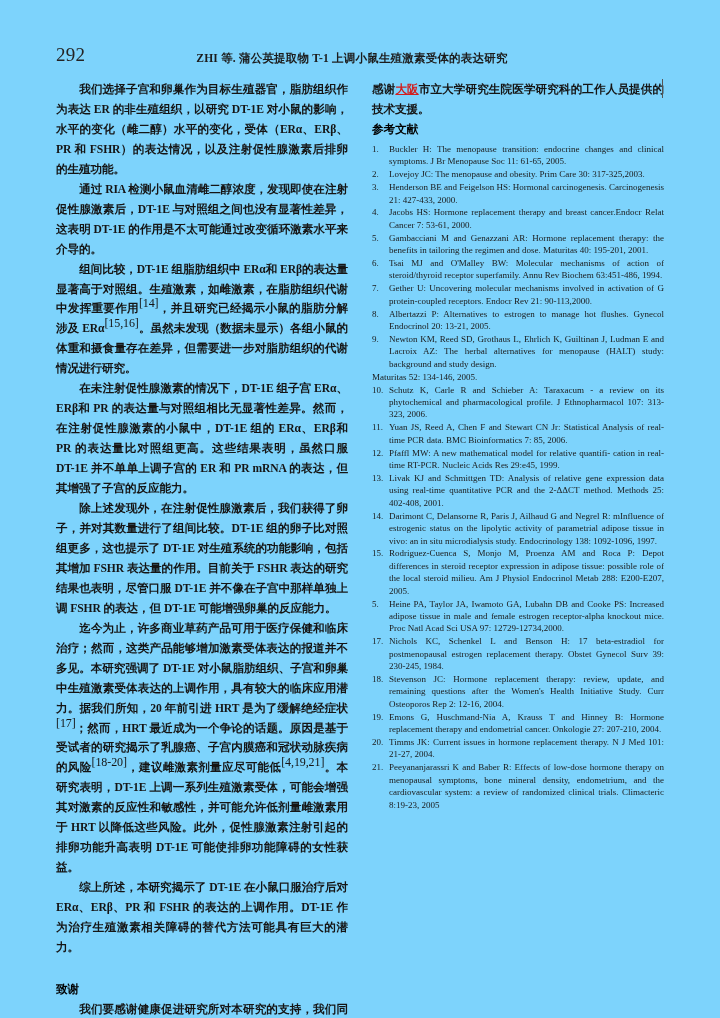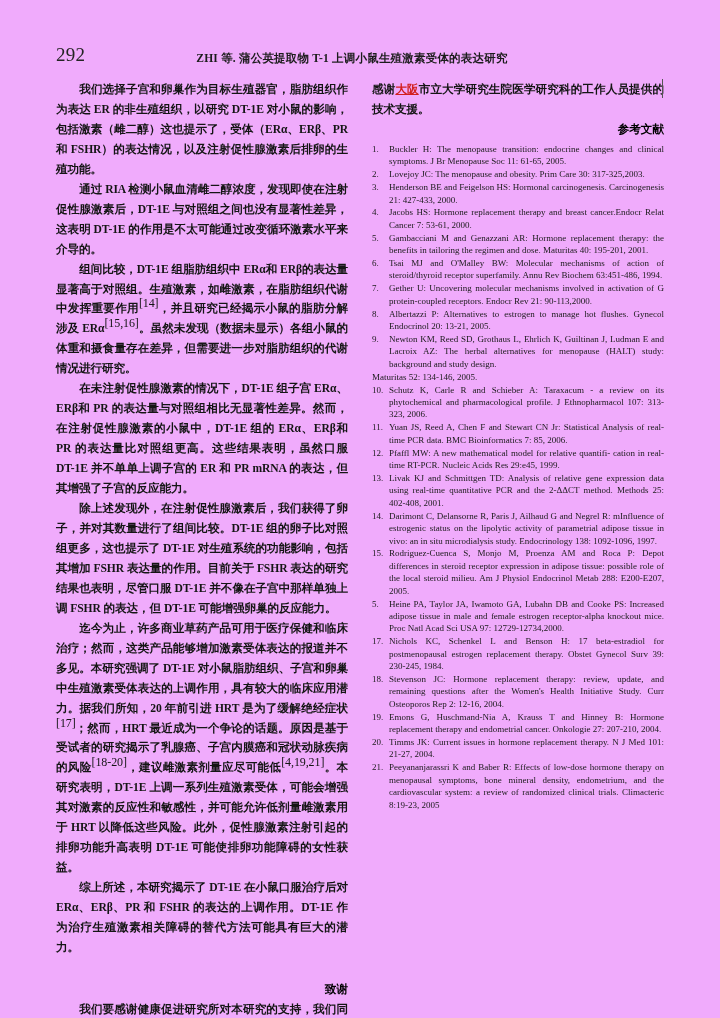--- a/index.html
+++ b/index.html
@@ -14,21 +14,21 @@
     font-family: "Liberation Serif", "DejaVu Serif", serif;
     color: #1a1a1a;
     overflow: hidden;
   }
 
   .page {
     position: absolute;
     left: 0; top: 0;
     width: 720px;
     height: 1018px;
-    background: #f0abfc;
+    background: #7dd3fc;
   }
 
   
   .header {
     position: absolute;
     left: 56px;
     top: 44px;
     width: 608px;
     height: 30px;
   }
@@ -76,21 +76,20 @@
     letter-spacing: -0.1px;
   }
   .cjk-p.noindent { text-indent: 0; }
 
   .sec-head {
     font-size: 11.6px;
     font-weight: bold;
     line-height: 20px;
     margin: 10px 0 0 0;
     color: #000;
-    text-align: right;
   }
   .sec-head.tight { margin-top: 0; }
 
   .spacer-ack { height: 22px; }
 
   sup {
     font-size: 12px;
     vertical-align: super;
     line-height: 0;
     font-weight: 400;
@@ -147,21 +146,21 @@
 <body>
 
 <div class="page">
 
   <div class="header">
     <div class="folio">292</div>
     <div class="running-title">ZHI 等. 蒲公英提取物 T-1 上调小鼠生殖激素受体的表达研究</div>
   </div>
 
   <div class="col col-left">
-    <p class="cjk-p">我们选择子宫和卵巢作为目标生殖器官，脂肪组织作为表达 ER 的非生殖组织，以研究 DT-1E 对小鼠的影响，包括激素（雌二醇）这也提示了，受体（ERα、ERβ、PR 和 FSHR）的表达情况，以及注射促性腺激素后排卵的生殖功能。</p>
+    <p class="cjk-p">我们选择子宫和卵巢作为目标生殖器官，脂肪组织作为表达 ER 的非生殖组织，以研究 DT-1E 对小鼠的影响，水平的变化（雌二醇）水平的变化，受体（ERα、ERβ、PR 和 FSHR）的表达情况，以及注射促性腺激素后排卵的生殖功能。</p>
     <p class="cjk-p">通过 RIA 检测小鼠血清雌二醇浓度，发现即使在注射促性腺激素后，DT-1E 与对照组之间也没有显著性差异，这表明 DT-1E 的作用是不太可能通过改变循环激素水平来介导的。</p>
     <p class="cjk-p">组间比较，DT-1E 组脂肪组织中 ERα和 ERβ的表达量显著高于对照组。生殖激素，如雌激素，在脂肪组织代谢中发挥重要作用<sup>[14]</sup>，并且研究已经揭示小鼠的脂肪分解涉及 ERα<sup>[15,16]</sup>。虽然未发现（数据未显示）各组小鼠的体重和摄食量存在差异，但需要进一步对脂肪组织的代谢情况进行研究。</p>
     <p class="cjk-p">在未注射促性腺激素的情况下，DT-1E 组子宫 ERα、ERβ和 PR 的表达量与对照组相比无显著性差异。然而，在注射促性腺激素的小鼠中，DT-1E 组的 ERα、ERβ和 PR 的表达量比对照组更高。这些结果表明，虽然口服 DT-1E 并不单单上调子宫的 ER 和 PR mRNA 的表达，但其增强了子宫的反应能力。</p>
     <p class="cjk-p">除上述发现外，在注射促性腺激素后，我们获得了卵子，并对其数量进行了组间比较。DT-1E 组的卵子比对照组更多，这也提示了 DT-1E 对生殖系统的功能影响，包括其增加 FSHR 表达量的作用。目前关于 FSHR 表达的研究结果也表明，尽管口服 DT-1E 并不像在子宫中那样单独上调 FSHR 的表达，但 DT-1E 可能增强卵巢的反应能力。</p>
     <p class="cjk-p">迄今为止，许多商业草药产品可用于医疗保健和临床治疗；然而，这类产品能够增加激素受体表达的报道并不多见。本研究强调了 DT-1E 对小鼠脂肪组织、子宫和卵巢中生殖激素受体表达的上调作用，具有较大的临床应用潜力。据我们所知，20 年前引进 HRT 是为了缓解绝经症状<sup>[17]</sup>；然而，HRT 最近成为一个争论的话题。原因是基于受试者的研究揭示了乳腺癌、子宫内膜癌和冠状动脉疾病的风险<sup>[18-20]</sup>，建议雌激素剂量应尽可能低<sup>[4,19,21]</sup>。本研究表明，DT-1E 上调一系列生殖激素受体，可能会增强其对激素的反应性和敏感性，并可能允许低剂量雌激素用于 HRT 以降低这些风险。此外，促性腺激素注射引起的排卵功能升高表明 DT-1E 可能使排卵功能障碍的女性获益。</p>
     <p class="cjk-p">综上所述，本研究揭示了 DT-1E 在小鼠口服治疗后对 ERα、ERβ、PR 和 FSHR 的表达的上调作用。DT-1E 作为治疗生殖激素相关障碍的替代方法可能具有巨大的潜力。</p>
 
     <div class="spacer-ack"></div>
 
     <div class="sec-head tight">致谢</div>

